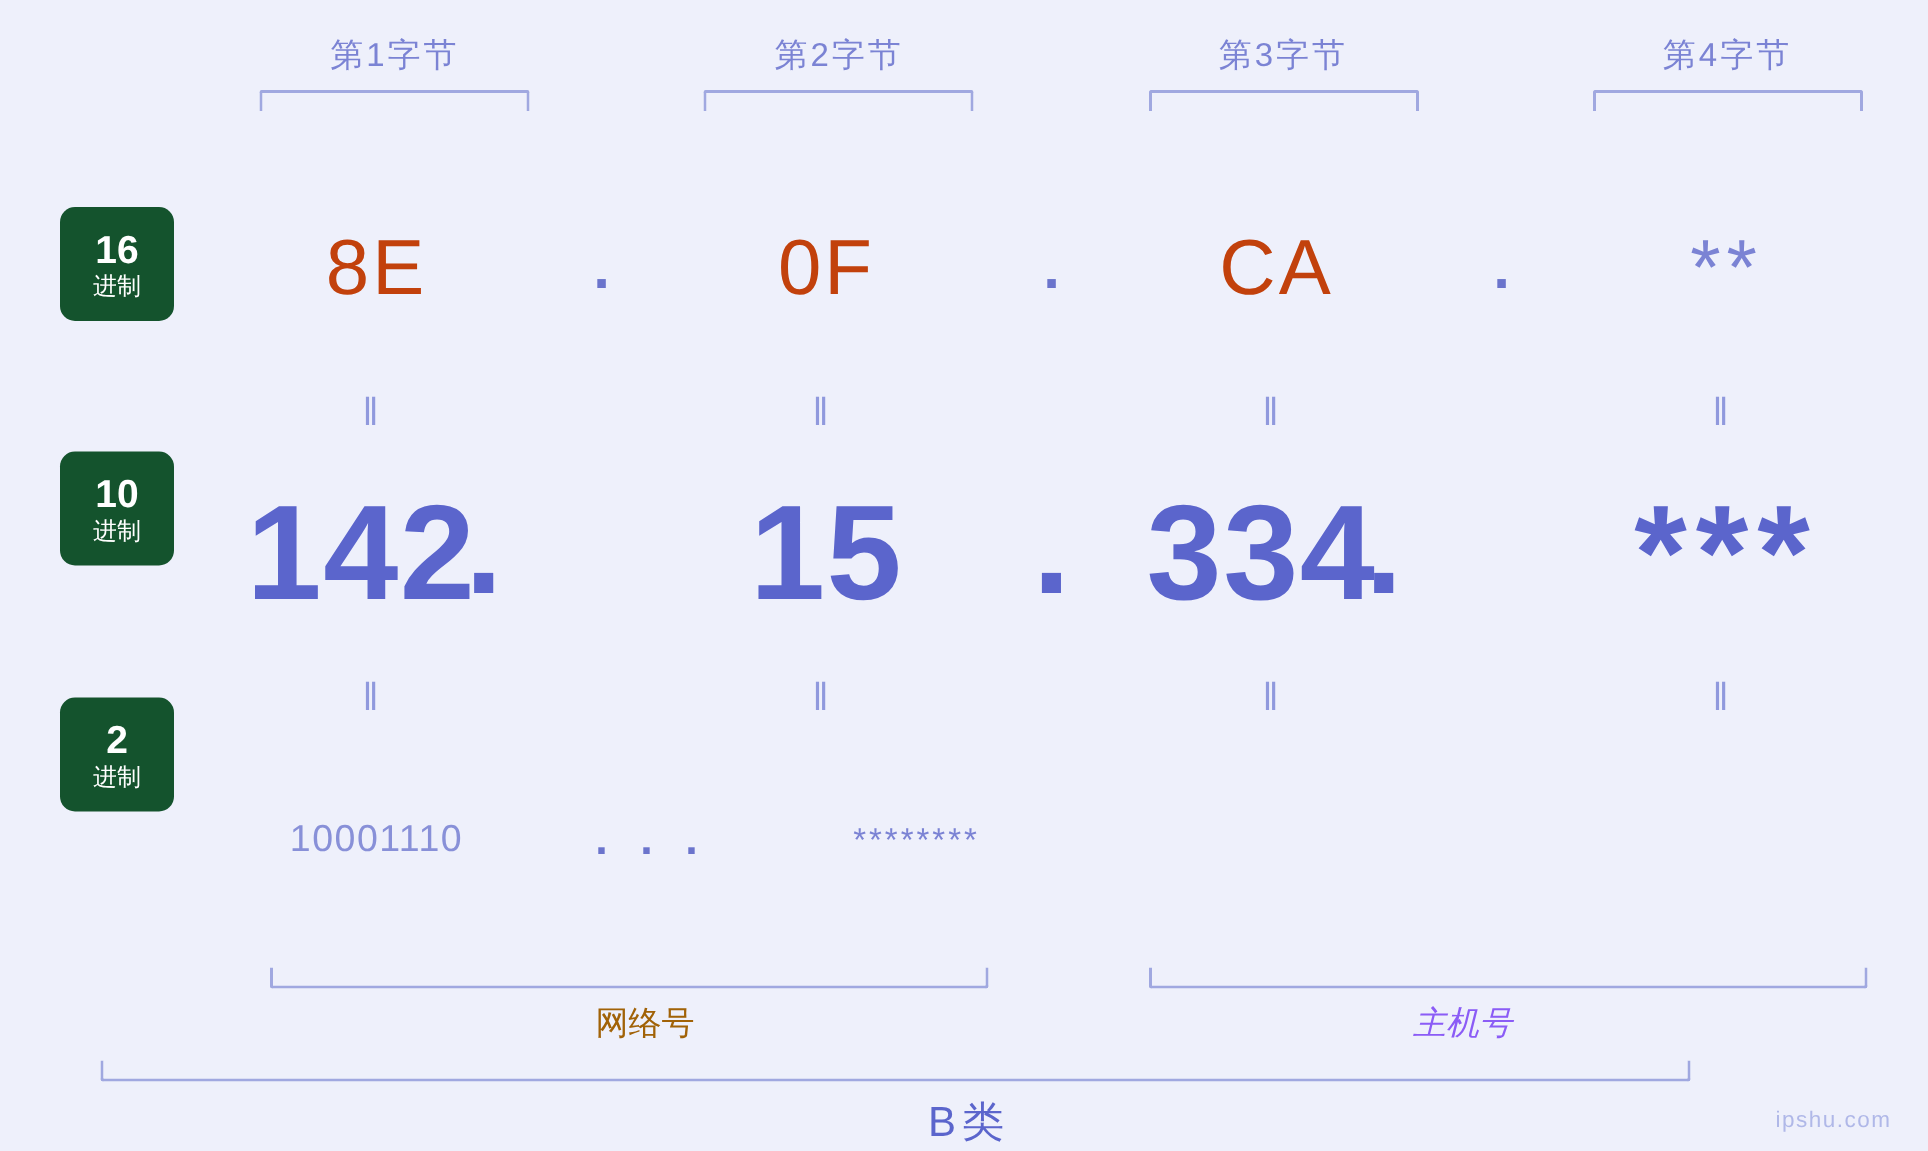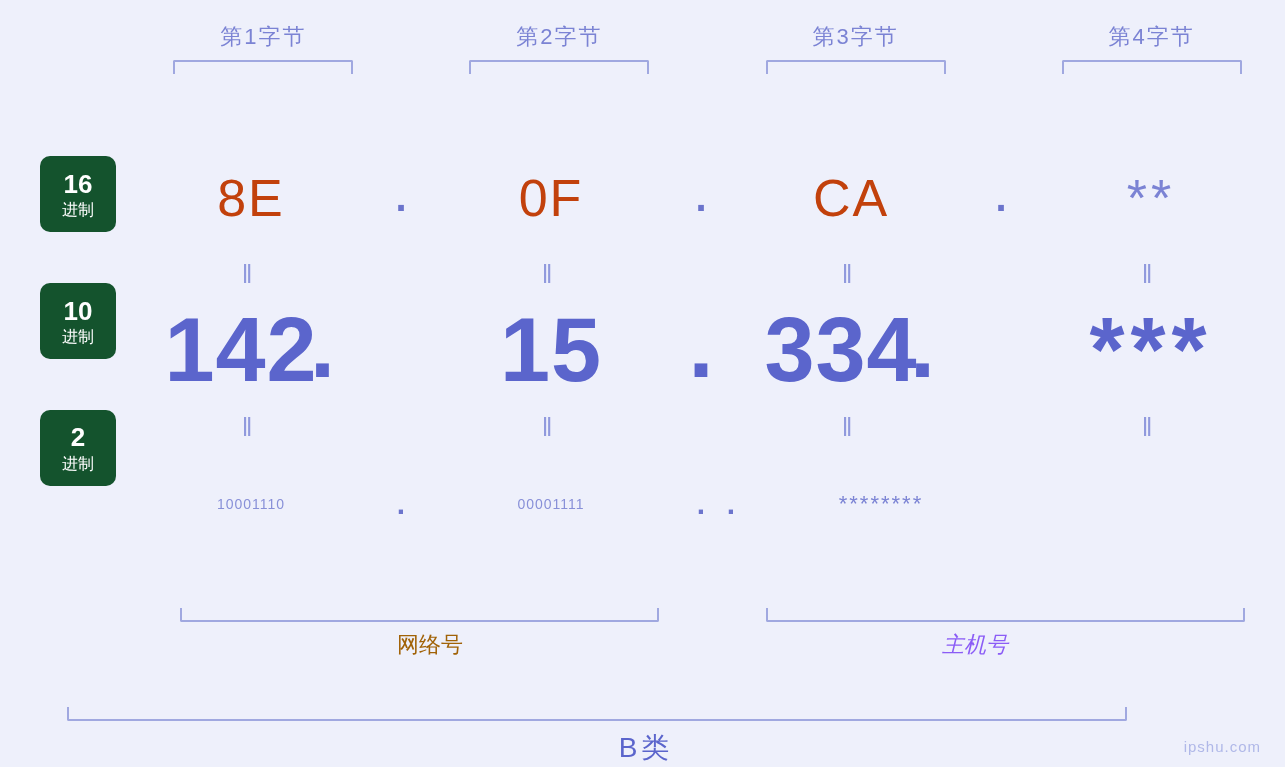--- a/index.html
+++ b/index.html
@@ -13,21 +13,20 @@
       position: relative;
     }
 
     .page {
       width: 1285px;
       height: 767px;
       position: relative;
       display: flex;
       flex-direction: column;
       align-items: center;
-      gap: 37px;
     }
 
     
     .byte-headers {
       display: flex;
       justify-content: center;
       align-items: flex-end;
       width: 100%;
       padding-top: 22px;
       padding-left: 130px;
@@ -164,21 +163,21 @@
     }
 
     .dec-masked {
       font-size: 90px;
       font-weight: 700;
       color: #5b65cc;
       letter-spacing: 4px;
     }
 
     .bin-value {
-      font-size: 14px;
+      font-size: 25px;
       font-weight: 400;
       color: #8890d8;
       letter-spacing: 1px;
     }
 
     .bin-masked {
       font-size: 22px;
       font-weight: 400;
       color: #7b83d4;
       letter-spacing: 2px;
@@ -421,23 +420,20 @@
         <div class="equals-symbol">‖</div>
         <div style="width:30px"></div>
         <div class="equals-symbol">‖</div>
       </div>
 
       <div class="data-row bin-row">
         <div class="cell">
           <span class="bin-value">10001110</span>
         </div>
         <span class="dot-bin">.</span>
-        <div class="cell">
-          <span class="bin-value">00001111</span>
-        </div>
         <span class="dot-bin">.</span>
         <span class="dot-bin">.</span>
         <div class="cell">
           <span class="bin-masked">********</span>
         </div>
       </div>
 
     </div>
   </div>
 

